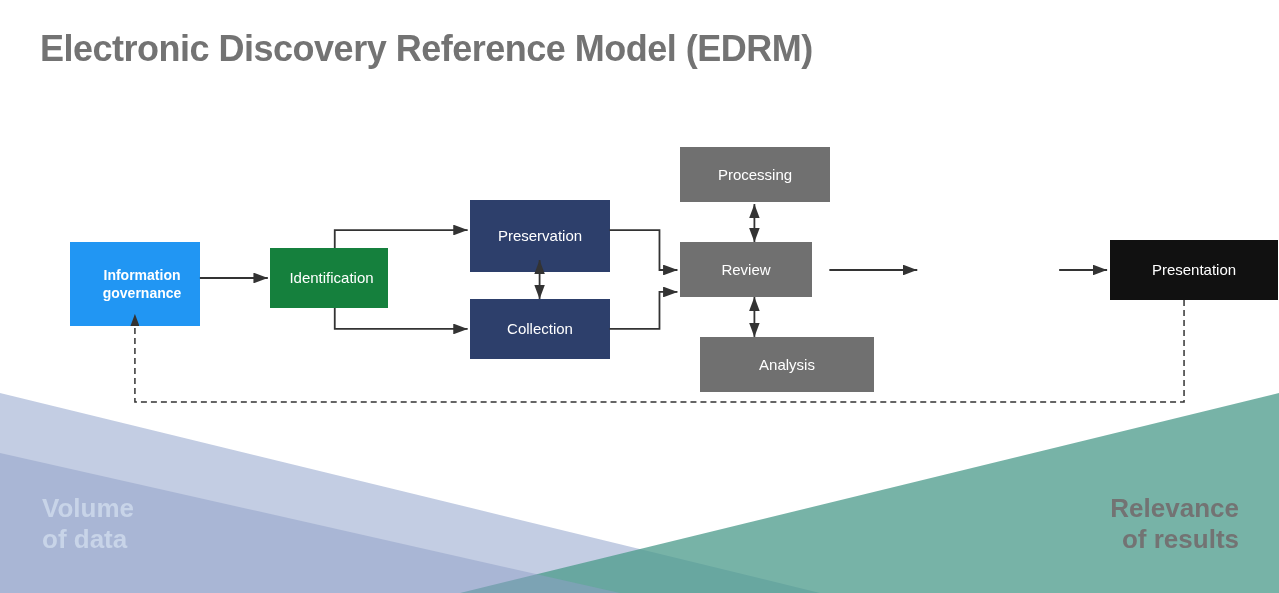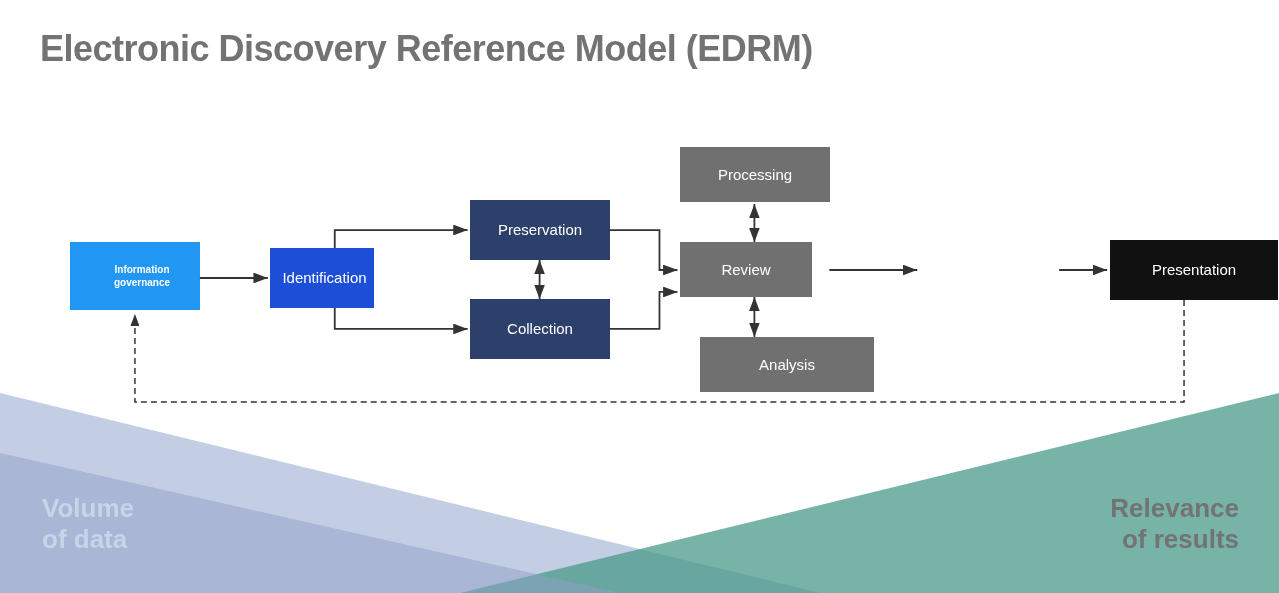--- a/index.html
+++ b/index.html
@@ -57,41 +57,41 @@
       color: #ffffff;
       font-size: 15px;
       font-weight: 400;
       padding: 6px 10px;
       line-height: 1.3;
     }
 
     .box-info-gov {
       background: #2196F3;
       width: 130px;
-      height: 68px;
+      height: 84px;
       left: 30px;
       top: 150px;
-      font-size: 10px;
+      font-size: 14px;
       font-weight: 700;
       padding-left: 24px;
     }
 
     .box-identification {
-      background: #1d4ed8;
-      width: 104px;
+      background: #15803d;
+      width: 118px;
       height: 60px;
       left: 230px;
       top: 156px;
       padding-left: 15px;
     }
 
     .box-preservation {
       background: #2d3f6b;
       width: 140px;
-      height: 60px;
+      height: 72px;
       left: 430px;
       top: 108px;
     }
 
     .box-collection {
       background: #2d3f6b;
       width: 140px;
       height: 60px;
       left: 430px;
       top: 207px;

